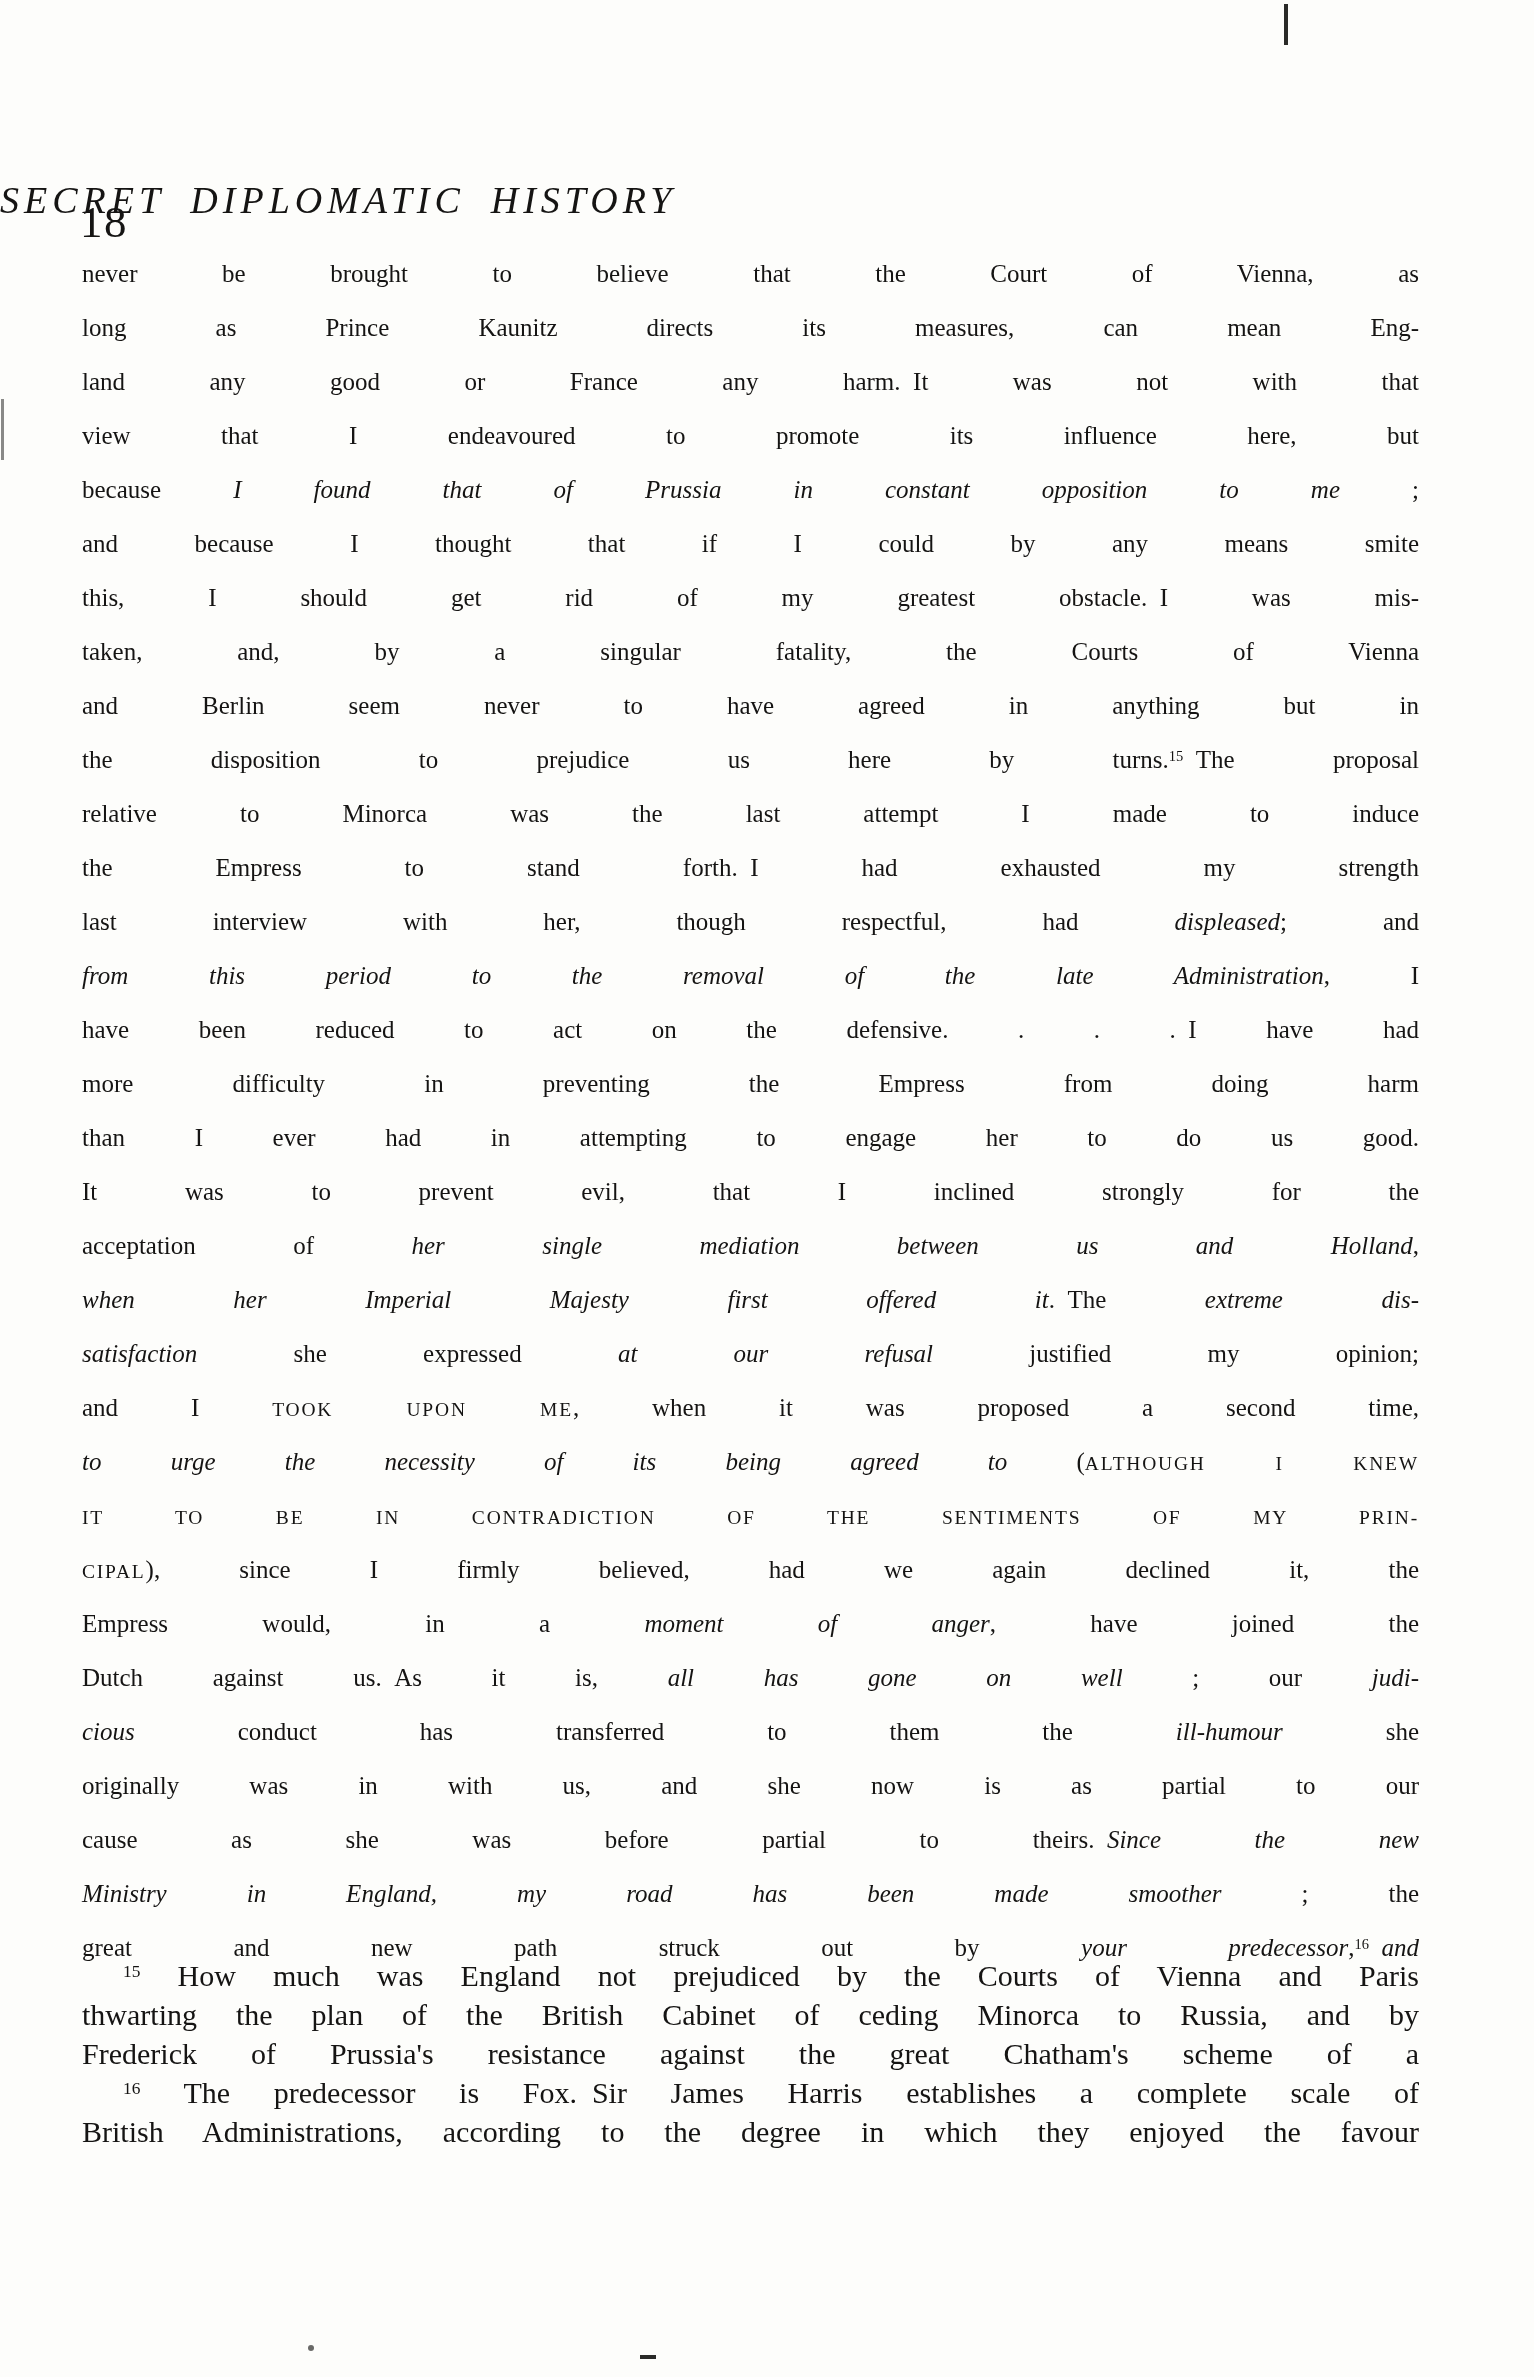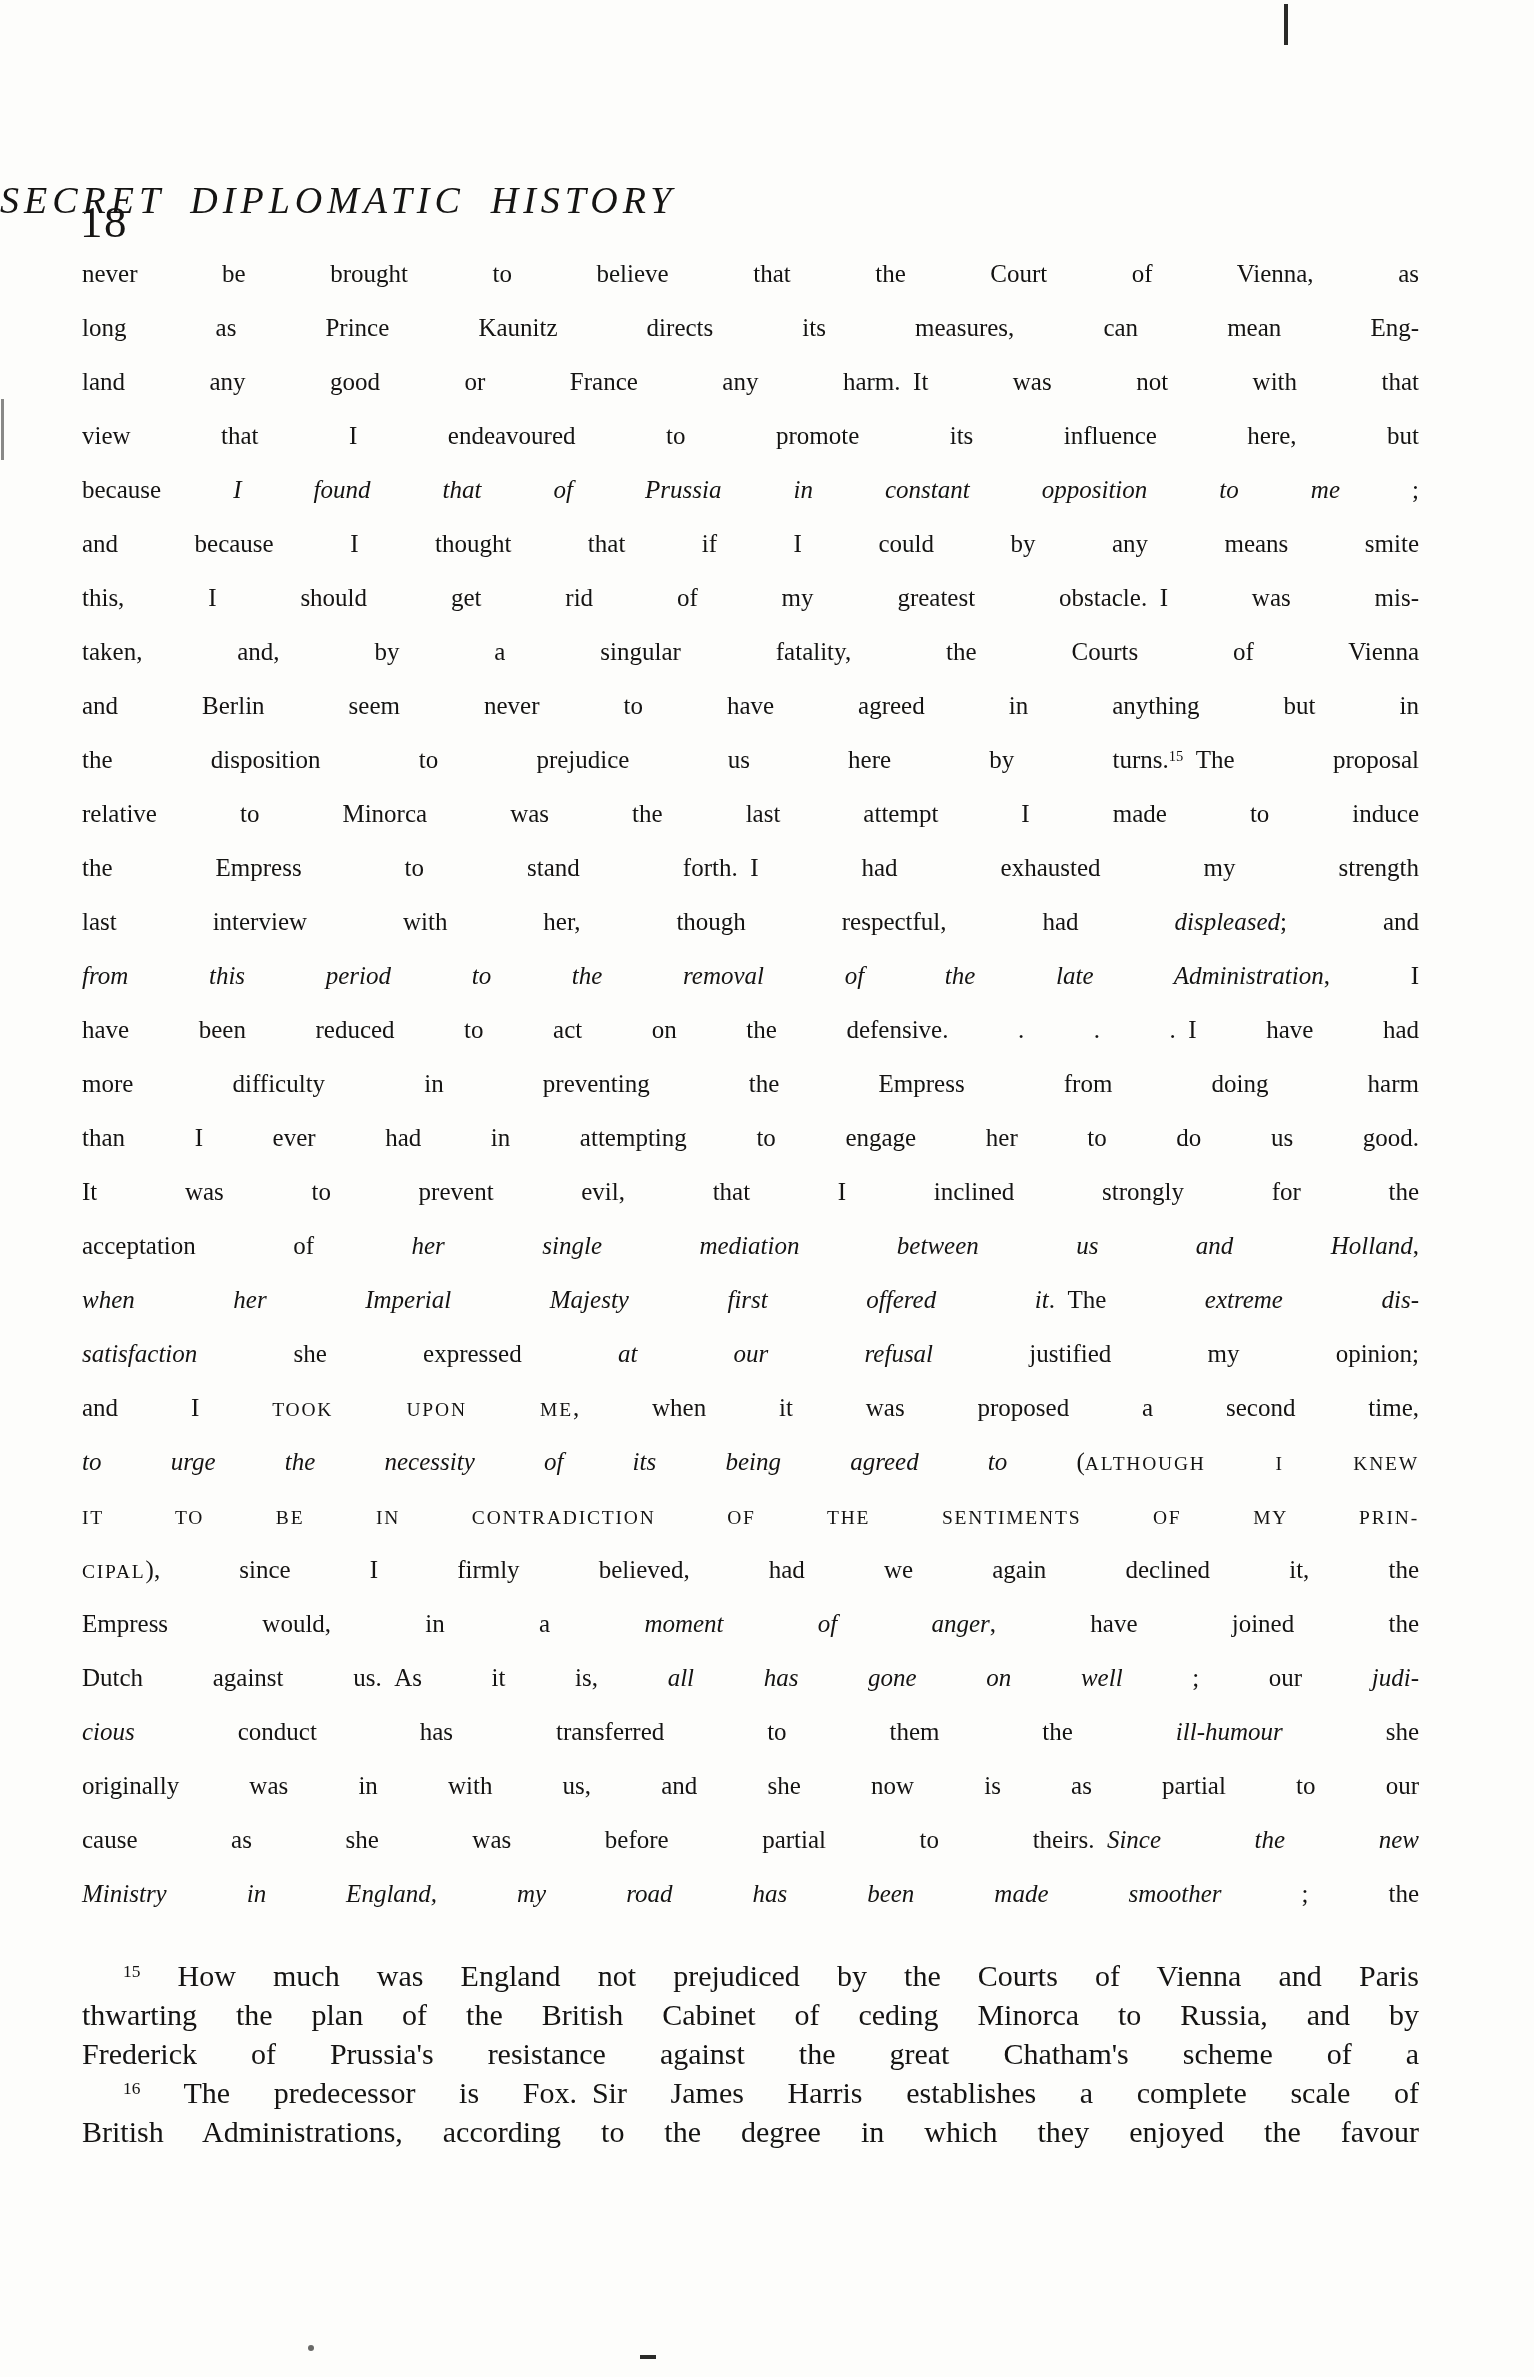--- a/index.html
+++ b/index.html
@@ -94,20 +94,21 @@
       <div class="bline justify"><span class="s-n">and I </span><span class="s-sc">TOOK UPON ME</span><span class="s-n">, when it was proposed a second time,</span></div>
       <div class="bline justify"><span class="s-i">to urge the necessity of its being agreed to</span><span class="s-n"> (</span><span class="s-sc">ALTHOUGH I KNEW</span></div>
       <div class="bline justify"><span class="s-sc">IT TO BE IN CONTRADICTION OF THE SENTIMENTS OF MY PRIN-</span></div>
       <div class="bline justify"><span class="s-sc">CIPAL</span><span class="s-n">), since I firmly believed, had we again declined it, the</span></div>
       <div class="bline justify"><span class="s-n">Empress would, in a </span><span class="s-i">moment of anger</span><span class="s-n">, have joined the</span></div>
       <div class="bline justify"><span class="s-n">Dutch against us. As it is, </span><span class="s-i">all has gone on well</span><span class="s-n"> ; our </span><span class="s-i">judi-</span></div>
       <div class="bline justify"><span class="s-i">cious</span><span class="s-n"> conduct has transferred to them the </span><span class="s-i">ill-humour</span><span class="s-n"> she</span></div>
       <div class="bline justify"><span class="s-n">originally was in with us, and she now is as partial to our</span></div>
       <div class="bline justify"><span class="s-n">cause as she was before partial to theirs. </span><span class="s-i">Since the new</span></div>
       <div class="bline justify"><span class="s-i">Ministry in England, my road has been made smoother</span><span class="s-n"> ; the</span></div>
+      <div class="bline justify"><span class="s-n">great and new path struck out by </span><span class="s-i">your predecessor</span><span class="s-n">,</span><span class="s-sup">16</span><span class="s-n"> </span><span class="s-i">and</span></div>
     </main>
 
   <section class="footnotes" id="footnote-lines">
       <div class="fline justify" style="text-indent: 41px;"><span class="s-sup">15</span><span class="s-n"> How much was England not prejudiced by the Courts of Vienna and Paris</span></div>
       <div class="fline justify"><span class="s-n">thwarting the plan of the British Cabinet of ceding Minorca to Russia, and by</span></div>
       <div class="fline justify"><span class="s-n">Frederick of Prussia's resistance against the great Chatham's scheme of a</span></div>
       <div class="fline justify" style="text-indent: 41px;"><span class="s-sup">16</span><span class="s-n"> The predecessor is Fox. Sir James Harris establishes a complete scale of</span></div>
       <div class="fline justify"><span class="s-n">British Administrations, according to the degree in which they enjoyed the favour</span></div>
     </section>
 

